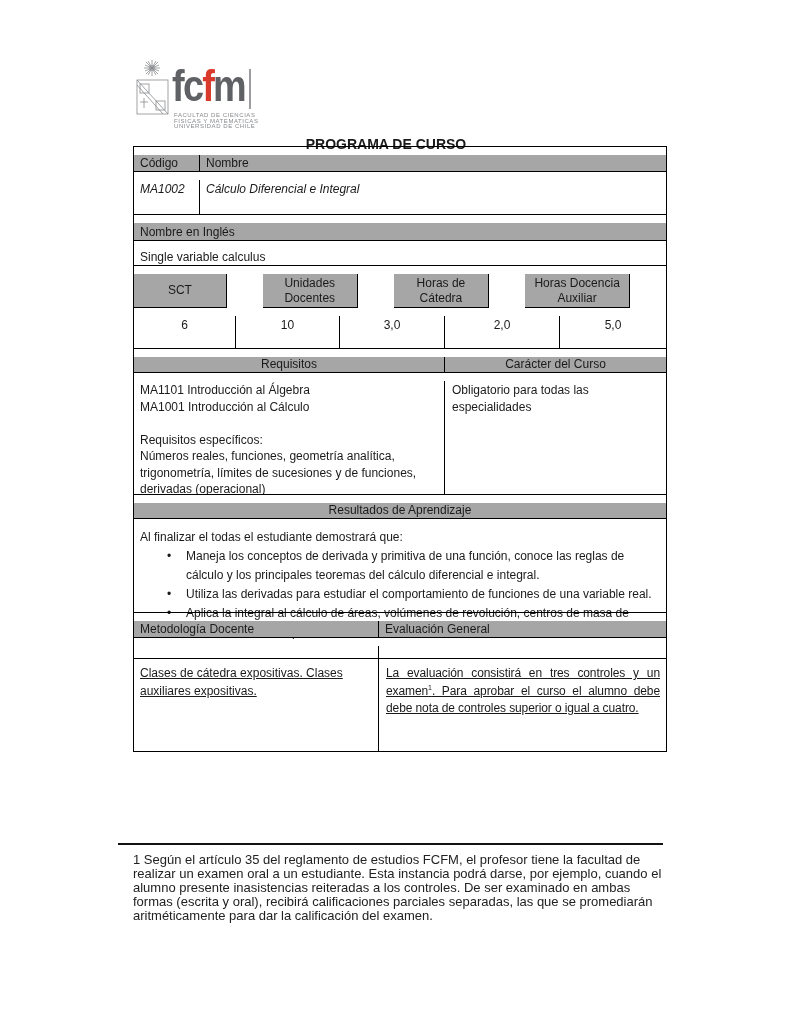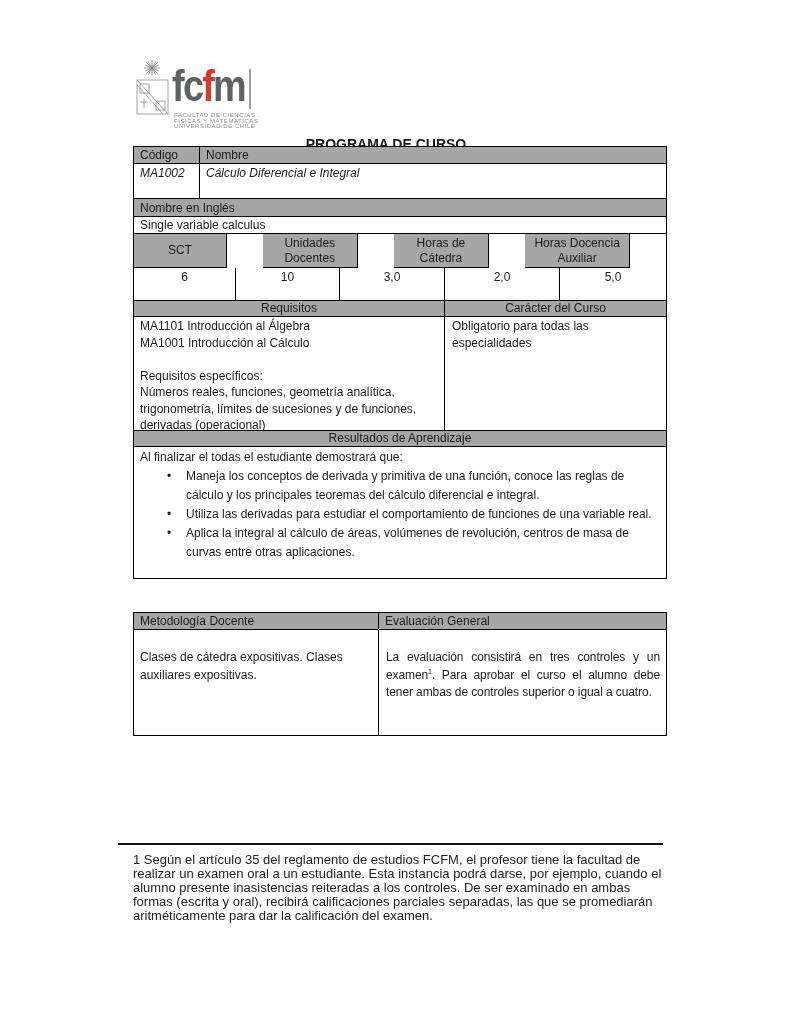--- a/index.html
+++ b/index.html
@@ -26,38 +26,38 @@
   }
 
   
   .doc-title { position:absolute; left:0; top:116px; width:772px; text-align:center;
     font-size:14px; font-weight:bold;margin-top:20px; }
 
   
   .tbl { position:absolute; left:133px; width:534px; border:1.5px solid #000; }
   .main-tbl { top:146px; }
   .method-tbl { top:612px; }
-  .tr { display:flex; }
+  .tr { display:flex;margin-top:8px; }
   .td { border-right:1.5px solid #000; border-bottom:1.5px solid #000; overflow:hidden; }
   .tr .td:last-child { border-right:none; }
   .tr:last-child .td { border-bottom:none; }
   .gray { background:#a6a6a6; }
   .fs { font-size:12px; }
 
   
   .w-code { width:66px; }
   .w-c1 { width:102px; } .w-c2 { width:104px; } .w-c3 { width:105px; } .w-c4 { width:115px; }
   .w-req { width:311px; }
   .w-met { width:245px; }
   .grow { flex:1; }
 
   .lbl { padding-left:6px; display:flex; align-items:center; }
   .h17 { height:17px; } .h18 { height:18px;justify-content:flex-end; } .h35 { height:35px;font-style:italic; }
   .h34 { height:34px;gap:36px; } .h33 { height:33px; } .h16 { height:16px; }
-  .h114 { height:114px; } .h131 { height:131px; } .h105 { height:105px; }
+  .h114 { height:114px; } .h131 { height:131px; } .h105 { height:105px;text-decoration:underline; }
 
   .top-left { padding:2px 6px 0 6px; }
   .center-top { text-align:center; padding-top:2px; }
   .hdr-center { display:flex; align-items:center; justify-content:center;
     text-align:center; line-height:15px; white-space:pre-line; }
   .prelines { white-space:pre-line; line-height:16.5px; padding:1px 8px 0 6px; }
   .normal-cell { line-height:17px; padding:1px 8px 0 7px; }
 
   .res-intro { line-height:19px; padding:1px 6px 0 6px; }
   .bullet-row { display:flex; line-height:19px; padding-left:33px; }
@@ -187,20 +187,20 @@
     </div>
   </div>
 
   <div class="tbl method-tbl">
     <div class="tr h17">
       <div class="td gray fs lbl w-met">Metodología Docente</div>
       <div class="td gray fs lbl grow">Evaluación General</div>
     </div>
     <div class="tr h105">
       <div class="td fs meth-text w-met">Clases de cátedra expositivas. Clases auxiliares expositivas.</div>
-      <div class="td fs eval-text grow"><span>La evaluación consistirá en tres controles y un examen</span><sup>1</sup><span>. Para aprobar el curso el alumno debe tener ambas de controles superior o igual a cuatro.</span></div>
+      <div class="td fs eval-text grow"><span>La evaluación consistirá en tres controles y un examen</span><sup>1</sup><span>. Para aprobar el curso el alumno debe debe nota de controles superior o igual a cuatro.</span></div>
     </div>
   </div>
 
   <div class="foot-rule"></div>
   <div class="footnote">1 Según el artículo 35 del reglamento de estudios FCFM, el profesor tiene la facultad de realizar un examen oral a un estudiante. Esta instancia podrá darse, por ejemplo, cuando el alumno presente inasistencias reiteradas a los controles. De ser examinado en ambas formas (escrita y oral), recibirá calificaciones parciales separadas, las que se promediarán aritméticamente para dar la calificación del examen.</div>
 
 </div>
 
 </body></html>

